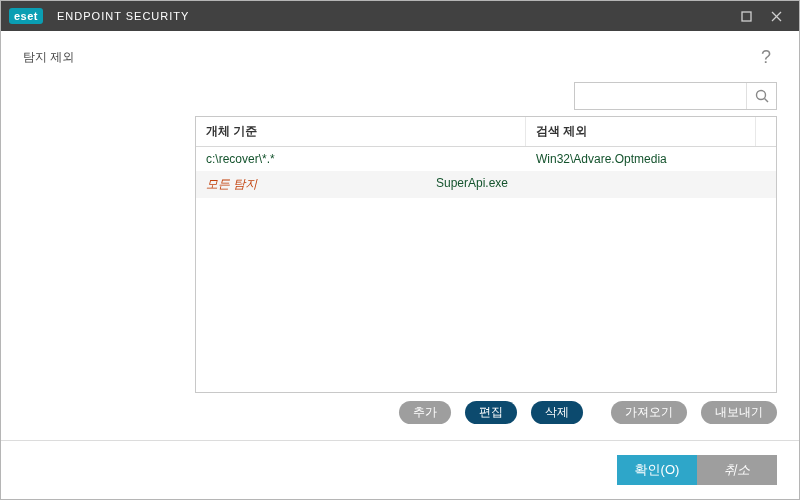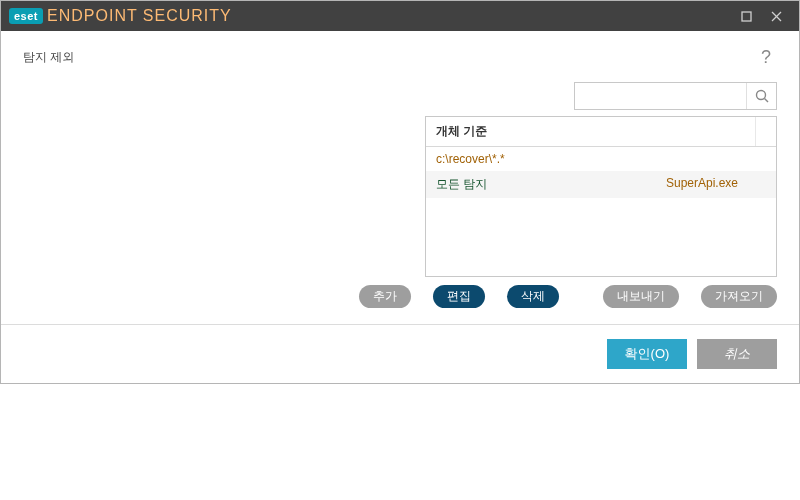--- a/index.html
+++ b/index.html
@@ -1,21 +1,21 @@
 <!DOCTYPE html>
 <html><head>
 <meta charset="utf-8">
 <style>
   * { box-sizing: border-box; margin: 0; padding: 0; font-family: "Segoe UI", "Malgun Gothic", sans-serif; }
   html, body { width: 800px; height: 500px; overflow: hidden; }
-  .window { width: 800px; height: 384px; background: #fff; border: 1px solid #b5b5b5; display: flex; flex-direction: column; }
+  .window { width: 800px; height: 500px; background: #fff; border: 1px solid #b5b5b5; display: flex; flex-direction: column; }
 
   .titlebar { height: 30px; background: #414141; display: flex; align-items: center; padding: 0 8px; color: #d0d0d0; }
   .logo-badge { background: #0a9eb3; color: #fff; font-size: 11px; font-weight: bold; padding: 2px 5px; border-radius: 3px; letter-spacing: 0.5px; }
-  .logo-text { margin-left: 4px; font-size: 16px; letter-spacing: 1px; color: #fdba74; font-weight: 300; }
+  .logo-text { margin-left: 14px; font-size: 11px; letter-spacing: 1px; color: #ffffff; font-weight: 300; }
   .titlebar-spacer { flex: 1; }
   .tb-btn { width: 30px; height: 30px; display: flex; align-items: center; justify-content: center; cursor: pointer; }
   .tb-btn svg { stroke: #cfcfcf; }
 
   .header { display: flex; align-items: center; padding: 14px 22px 10px 22px; }
   .header-title { font-size: 12px; color: #444; font-weight: 400; }
   .header-spacer { flex: 1; }
   .help-btn { font-size: 18px; color: #888; cursor: pointer; padding: 2px 6px; }
 
   .content { padding: 2px 22px; flex: 1; display: flex; flex-direction: column; align-items: flex-end; }
@@ -23,33 +23,33 @@
   .search-row { display: flex; align-items: stretch; height: 28px; border: 1px solid #c8c8c8; margin-bottom: 6px; }
   .search-input { flex: 1; border: none; outline: none; padding: 0 8px; font-size: 12px; }
   .search-icon-btn { width: 30px; display: flex; align-items: center; justify-content: center; border-left: 1px solid #e0e0e0; cursor: pointer; }
   .search-icon-btn svg { stroke: #888; }
 
   .table-container { border: 1px solid #c8c8c8; border-top: 1px solid #c8c8c8; flex: 1; overflow: hidden; display: flex; flex-direction: column; }
   .table-head { display: flex; background: #fff; border-bottom: 1px solid #d8d8d8; }
   .th { padding: 6px 10px; font-size: 12px; color: #333; font-weight: 600; border-right: 1px solid #e8e8e8; }
   .table-body { flex: 1; overflow: auto; background: #fff; }
   .tr { display: flex; }
-  .td { padding: 5px 10px; font-size: 12px; color: #a16207; white-space: nowrap; overflow: hidden; text-overflow: ellipsis; }
+  .td { padding: 5px 10px; font-size: 12px; color: #14532d; white-space: nowrap; overflow: hidden; text-overflow: ellipsis; }
   .tr.alt { background: #f5f5f5; }
-  .td.italic { color: #14532d; }
+  .td.italic { font-style: italic; color: #c2410c; }
   .col-0 { width: 330px; }
   .col-1 { width: 230px; }
   .col-2 { flex: 1; border-right: none; }
 
-  .toolbar { display: flex; align-items: center; padding: 8px 0 14px 0; gap: 22px; }
+  .toolbar { display: flex; align-items: center; padding: 8px 0 14px 0; gap: 14px; }
   .toolbar-spacer { flex: 1; }
   .pill-btn { background: #9e9e9e; color: #fff; border: none; border-radius: 12px; padding: 3px 14px; font-size: 12px; cursor: pointer; }
   .pill-btn.disabled { background: #0c4a6e; color: #fff; cursor: default; }
 
-  .footer { border-top: 1px solid #dcdcdc; padding: 14px 22px; display: flex; justify-content: flex-end; gap: 10px; }
+  .footer { border-top: 1px solid #dcdcdc; padding: 14px 22px; display: flex; justify-content: flex-end; }
   .btn { min-width: 80px; height: 30px; border: none; font-size: 13px; cursor: pointer; color: #fff; padding: 0 16px; }
   .btn-primary { background: #2ea6c9; }
   .btn-secondary { background: #9e9e9e; font-style: italic; }
 </style>
 </head>
 <body>
 
 <div class="window">
 
   <div class="titlebar">
@@ -83,40 +83,42 @@
         <svg width="14" height="14" viewBox="0 0 14 14" fill="none" stroke-width="1.4">
             <circle cx="6" cy="6" r="4.5"></circle>
             <line x1="9.5" y1="9.5" x2="13" y2="13"></line>
           </svg>
       </div>
     </div>
 
     <div class="table-container">
       <div class="table-head">
         <div class="th col-0">개체 기준</div>
+        <div class="th col-1">검색 제외</div>
       </div>
       <div class="table-body" id="table-body">
           <div class="tr">
             <div class="td col-0">c:\recover\*.*</div>
+            <div class="td col-1">Win32\Advare.Optmedia</div>
             <div class="td col-2"></div>
           </div>
           <div class="tr alt">
             <div class="td col-1 italic">모든 탐지</div>
             <div class="td col-2">SuperApi.exe</div>
           </div>
         </div>
     </div>
 
     <div class="toolbar">
       <button class="pill-btn">추가</button>
       <button class="pill-btn disabled">편집</button>
       <button class="pill-btn disabled">삭제</button>
       <div class="toolbar-spacer"></div>
+      <button class="pill-btn">가져오기</button>
       <button class="pill-btn">내보내기</button>
-      <button class="pill-btn">가져오기</button>
     </div>
 
   </div>
 
   <div class="footer">
     <button class="btn btn-primary">확인(O)</button>
     <button class="btn btn-secondary">취소</button>
   </div>
 
 </div>

